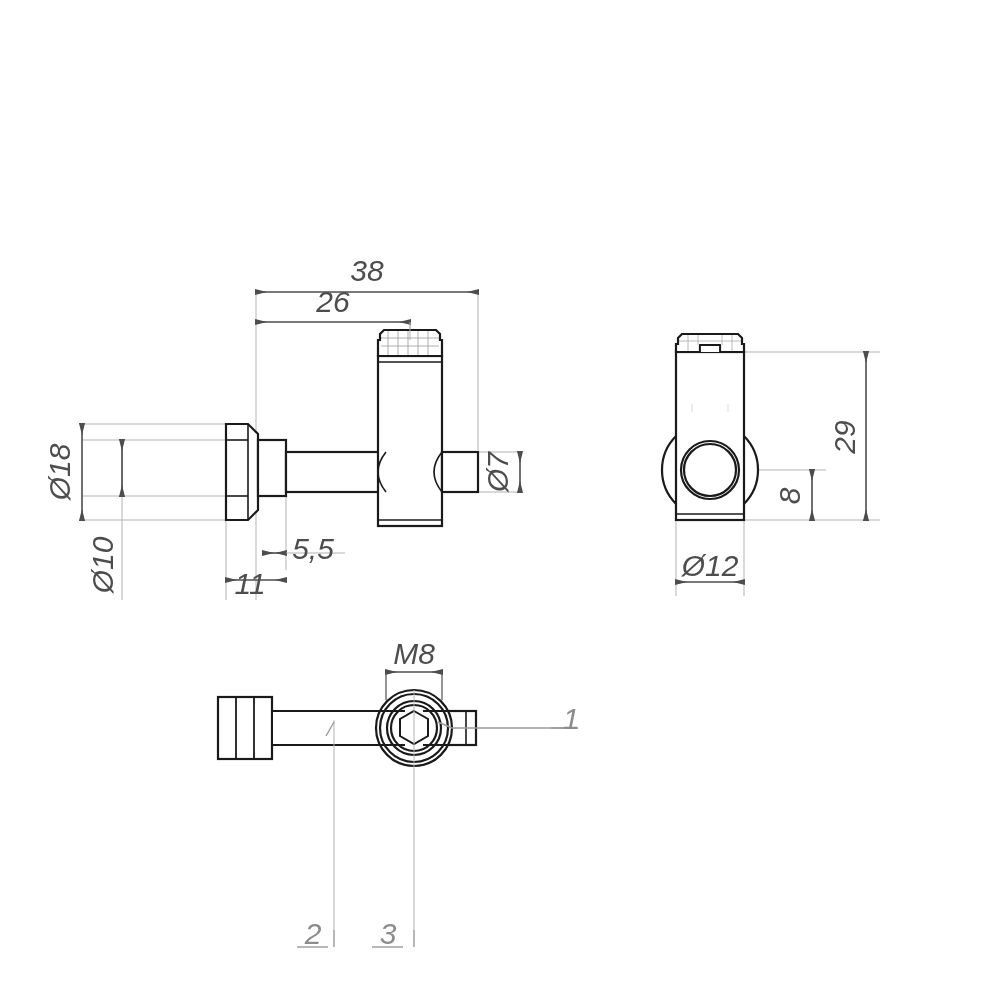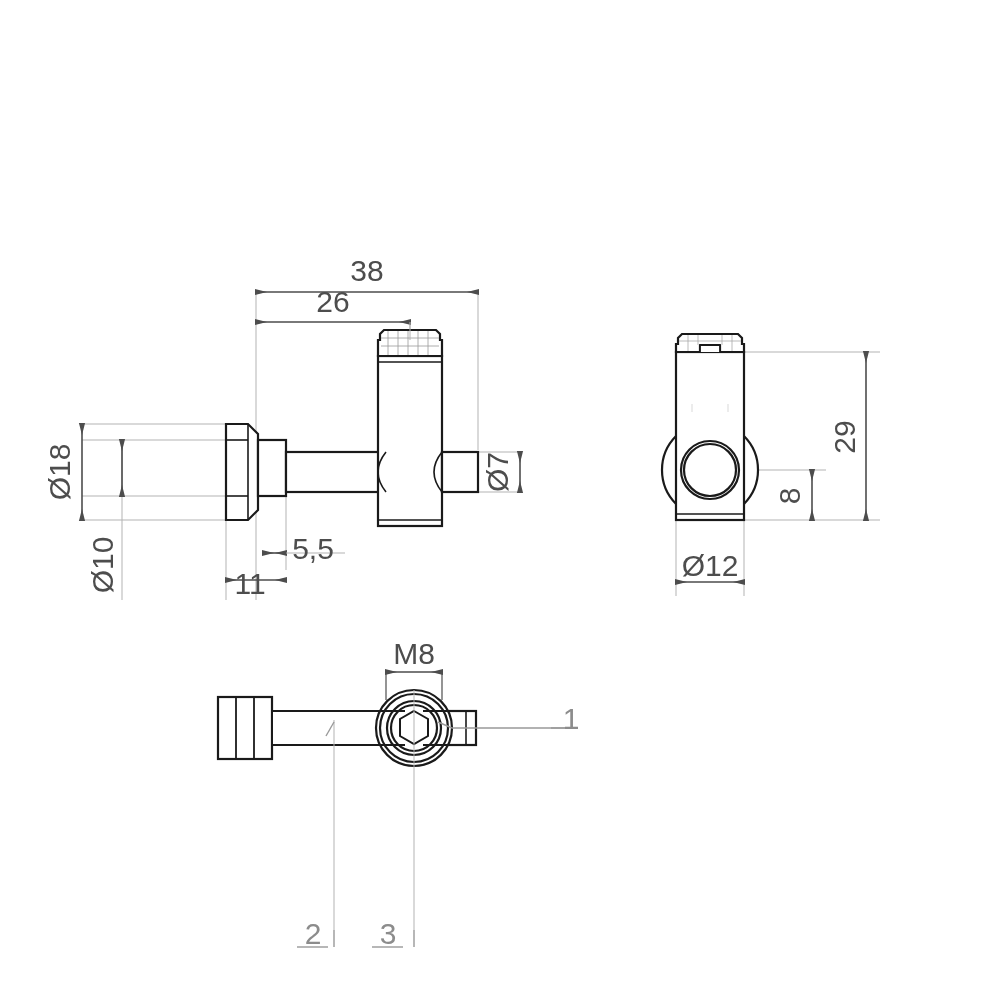--- a/index.html
+++ b/index.html
@@ -1,17 +1,17 @@
 <!DOCTYPE html>
 <html><head>
 <meta charset="utf-8">
 <style>
   html,body{margin:0;padding:0;background:#ffffff;}
   body{width:1000px;height:1000px;font-family:"Liberation Sans",sans-serif;}
-  #sheet{position:relative;width:1000px;height:1000px;overflow:hidden;background:#fff;}
+  #sheet{position:relative;width:1000px;height:1000px;overflow:hidden;background:#fff;font-style:italic;}
   svg{display:block;}
   .dimtext{font-family:"Liberation Sans",sans-serif;font-size:30px;fill:#4d4d4d;font-weight:400;}
   .balloontext{font-family:"Liberation Sans",sans-serif;font-size:30px;fill:#8c8c8c;font-weight:400;}
 </style>
 </head>
 <body>
 
 <div id="sheet">
 <svg width="1000" height="1000" viewBox="0 0 1000 1000" xmlns="http://www.w3.org/2000/svg">
 

